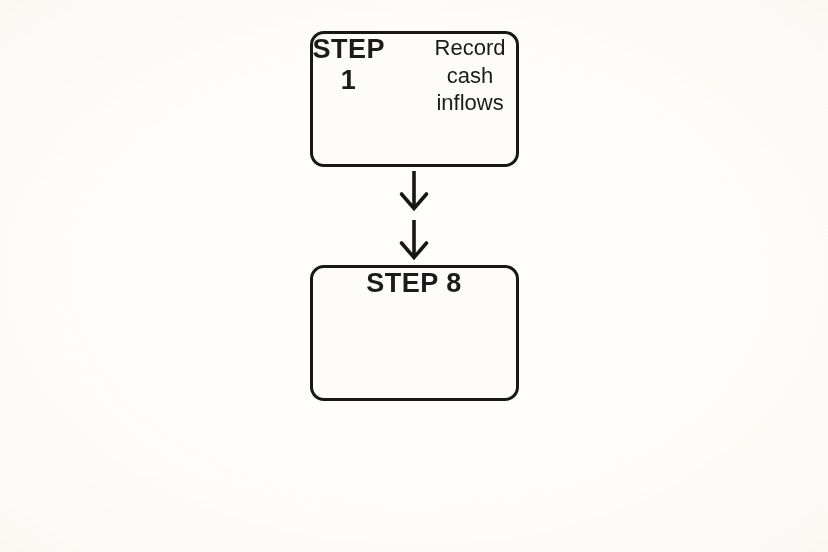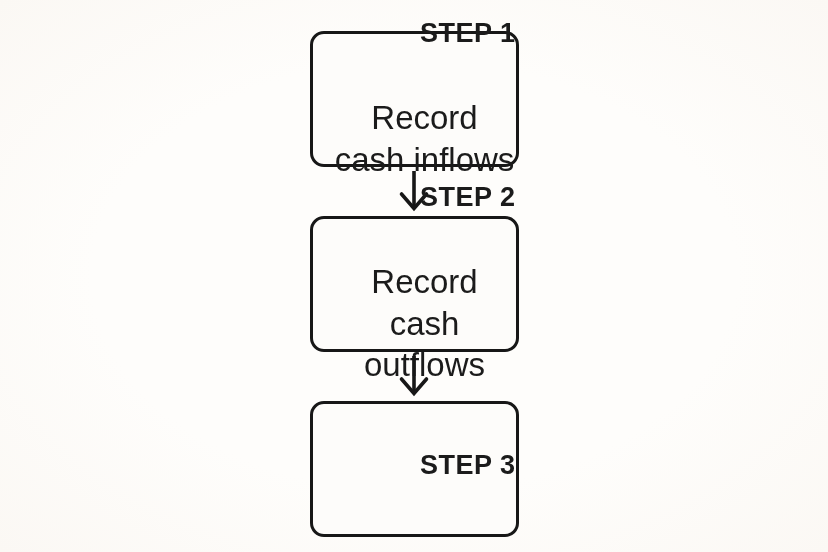--- a/index.html
+++ b/index.html
@@ -27,35 +27,35 @@
     align-items: center;
     padding-top: 31px;
   }
   .step-box {
     width: 209px;
     height: 136px;
     background: var(--box-fill);
     border: 3px solid var(--border);
     border-radius: 14px;
     display: flex;
-    flex-direction: column;
-    align-items: flex-end;
+    flex-direction: row;
+    align-items: flex-start;
     justify-content: center;
     text-align: center;
     flex-shrink: 0;
     gap: 40px;
   }
   .step-title {
     font-size: 27px;
     font-weight: 700;
     letter-spacing: 0.5px;
     margin-bottom: 8px;
   }
   .step-desc {
-    font-size: 33px;
+    font-size: 22px;
     font-weight: 400;
     line-height: 1.26;
     width: 182px;
   }
   .arrow-wrap {
     height: 49px;
     display: flex;
     align-items: center;
     justify-content: center;
     flex-shrink: 0;
@@ -74,29 +74,25 @@
     <div class="step-desc">Record cash inflows</div>
   </div>
 
   <div class="arrow-wrap">
     <svg width="40" height="41" viewBox="0 0 40 41" aria-hidden="true">
       <line x1="20" y1="0" x2="20" y2="36" stroke="#171717" stroke-width="3.6"></line>
       <path d="M7.5 23 L20 37.5 L32.5 23" fill="none" stroke="#171717" stroke-width="3.6" stroke-linecap="round" stroke-linejoin="miter"></path>
     </svg>
   </div>
 
-  <div class="step-box">
-    <div class="step-title">STEP 2</div>
-    <div class="step-desc">Record cash outflows</div>
-  </div>
 
   <div class="arrow-wrap">
     <svg width="40" height="41" viewBox="0 0 40 41" aria-hidden="true">
       <line x1="20" y1="0" x2="20" y2="36" stroke="#171717" stroke-width="3.6"></line>
       <path d="M7.5 23 L20 37.5 L32.5 23" fill="none" stroke="#171717" stroke-width="3.6" stroke-linecap="round" stroke-linejoin="miter"></path>
     </svg>
   </div>
 
   <div class="step-box">
-    <div class="step-title">STEP 3</div>
+    <div class="step-title">STEP 8</div>
   </div>
 
 </div>
 
 </body></html>

